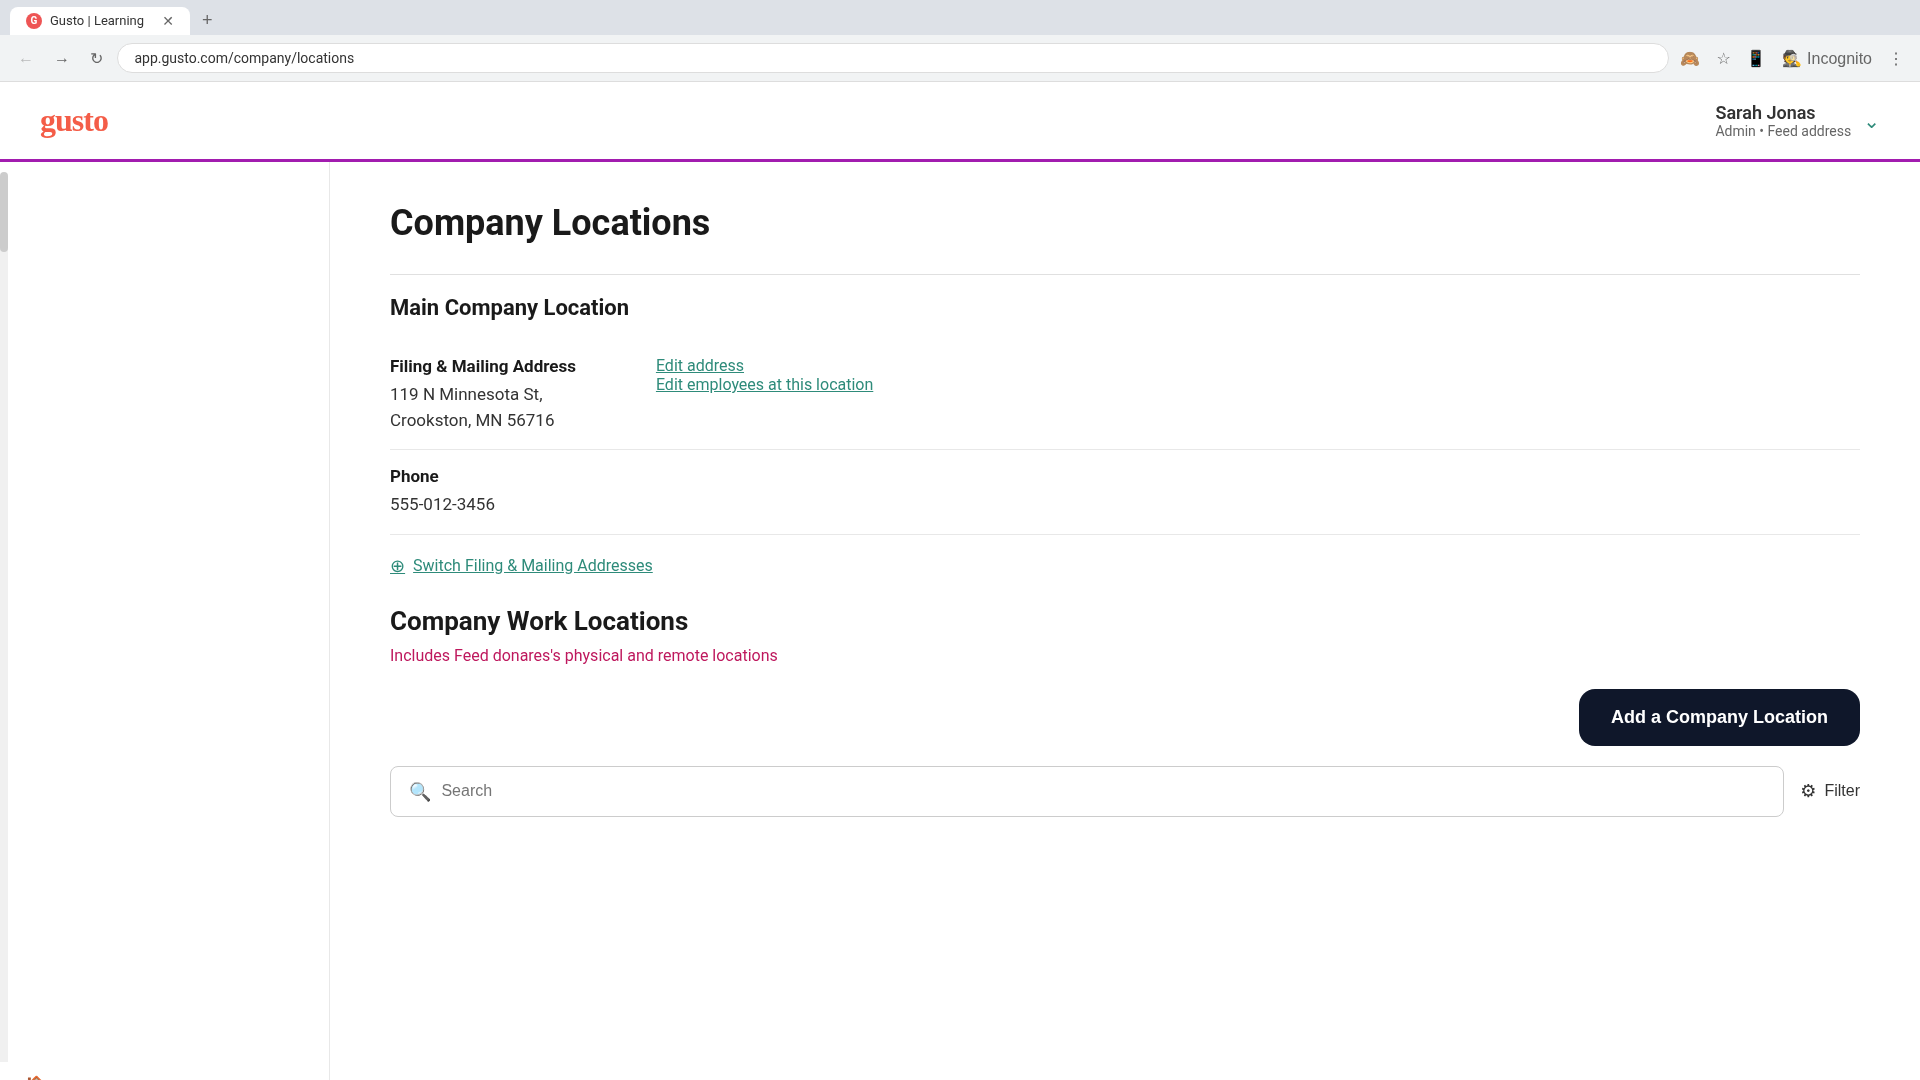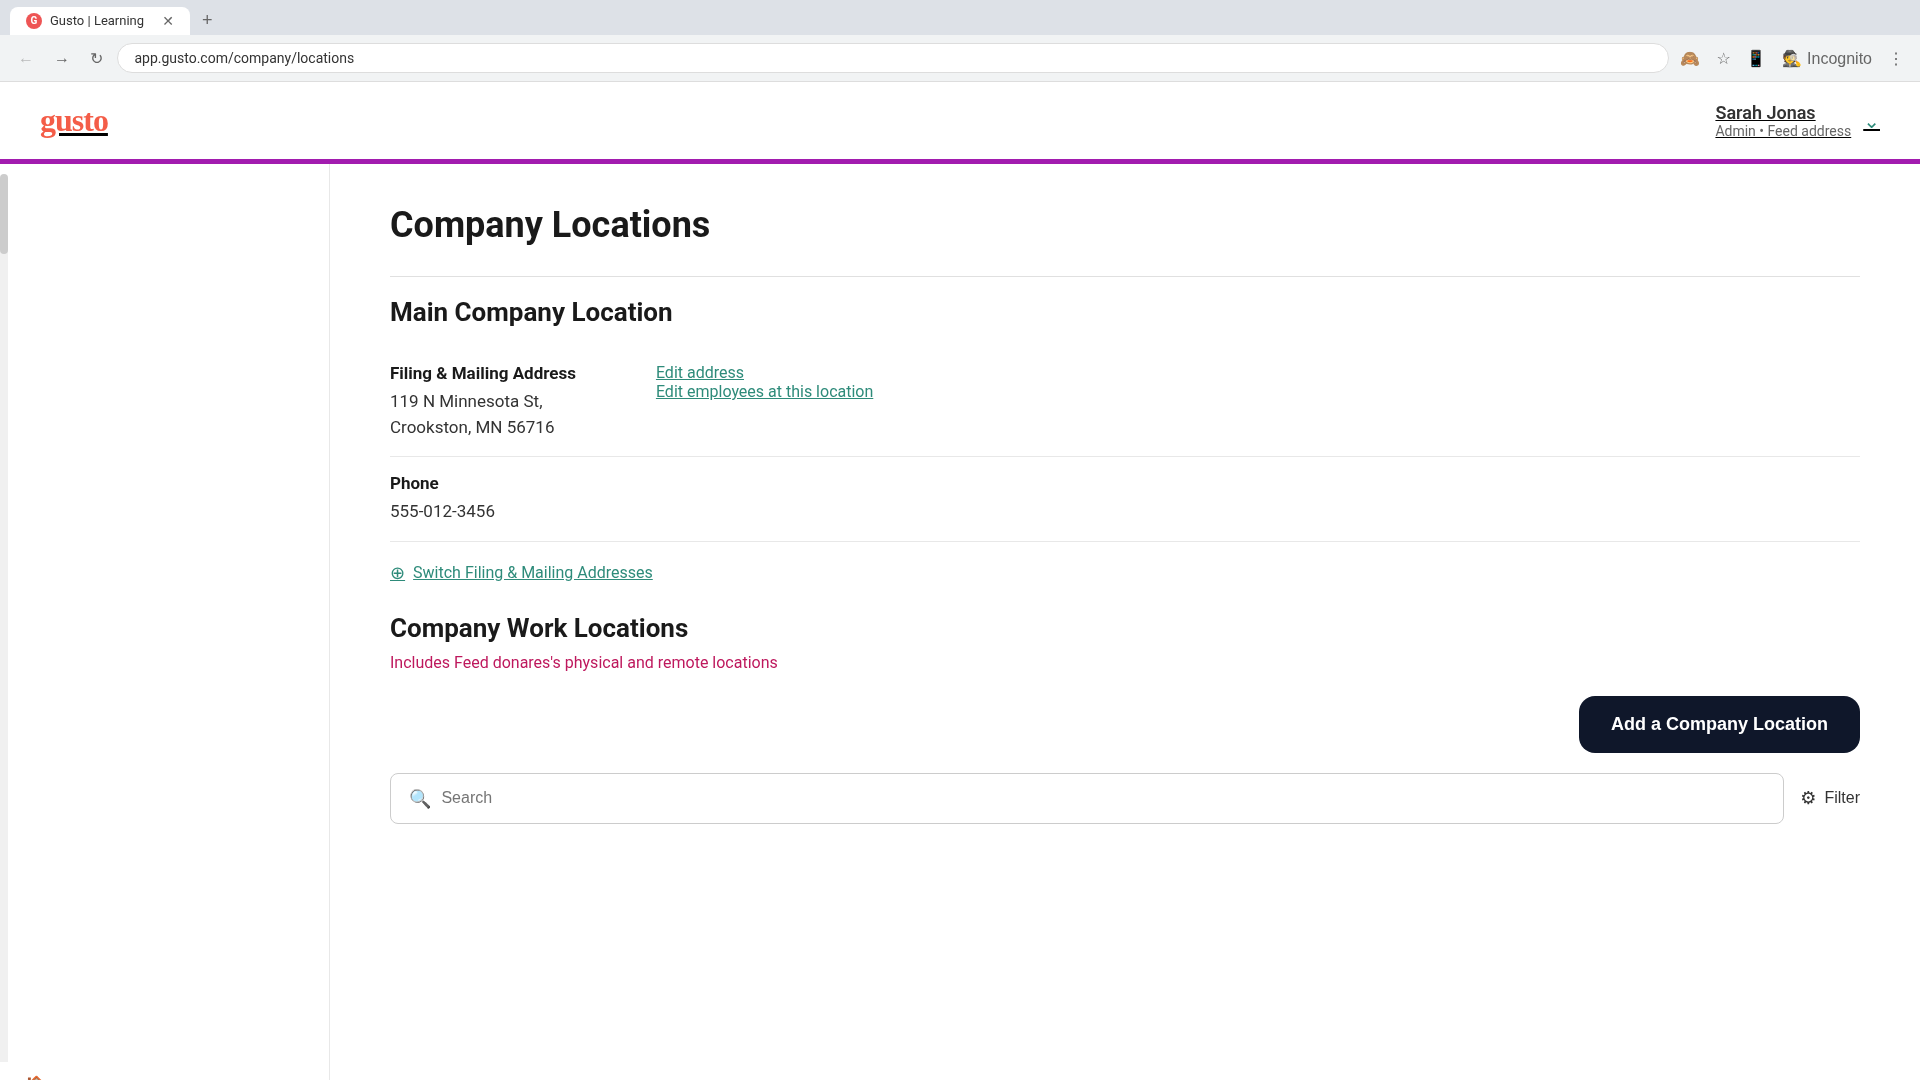--- a/index.html
+++ b/index.html
@@ -16,21 +16,21 @@
     .tab-new { background: none; border: none; font-size: 18px; color: #666; cursor: pointer; padding: 4px 8px; }
     .nav-btn { background: none; border: none; font-size: 16px; color: #666; cursor: pointer; padding: 4px 6px; border-radius: 50%; }
     .nav-btn.disabled { opacity: 0.4; }
     .address-bar { flex: 1; background: #fff; border: 1px solid #ddd; border-radius: 20px; padding: 6px 16px; font-size: 14px; color: #333; display: flex; align-items: center; }
     .address-bar span { color: #333; font-size: 14px; }
     .browser-actions { display: flex; align-items: center; gap: 8px; }
     .browser-action-btn { background: none; border: none; color: #666; cursor: pointer; font-size: 16px; padding: 4px; }
 
     
     .page { display: flex; flex-direction: column; height: calc(1080px - 80px); }
-    .header { display: flex; align-items: center; justify-content: space-between; padding: 20px 40px; border-bottom: 5px solid #a21caf; background: #fff; text-decoration: underline; }
+    .header { display: flex; align-items: center; justify-content: space-between; padding: 20px 40px; border-bottom: 3px solid #a21caf; background: #fff; }
     .gusto-logo { font-size: 32px; font-weight: 700; color: #f45d48; font-family: Georgia, serif; letter-spacing: -1px; }
 
     .user-section { display: flex; align-items: center; gap: 8px; cursor: pointer; }
     .user-name { font-size: 18px; font-weight: 600; color: #333; }
     .user-role { font-size: 14px; color: #666; }
     .chevron-down { color: #2e8b7a; font-size: 20px; margin-left: 4px; }
 
     
     .main-layout { display: flex; flex: 1; overflow: hidden; }
 
@@ -41,21 +41,21 @@
 
     .nav-item { display: flex; align-items: center; gap: 14px; padding: 12px 24px; font-size: 17px; color: #444; cursor: pointer; text-decoration: none; }
     .nav-icon { font-size: 20px; color: #666; }
 
     
     .content { flex: 1; padding: 40px 60px; overflow-y: auto; background: #fff; }
     .page-title { font-size: 36px; font-weight: 700; color: #1a1a1a; margin-bottom: 30px; }
     
     .section-divider { border: none; border-top: 1px solid #e0e0e0; margin: 20px 0; }
 
-    .section-title { font-size: 26px; font-weight: 700; color: #1a1a1a; margin-bottom: 20px; }
+    .section-title { font-size: 22px; font-weight: 700; color: #1a1a1a; margin-bottom: 20px; }
 
     .info-row { display: flex; align-items: flex-start; gap: 80px; padding: 16px 0; border-bottom: 1px solid #e8e8e8; }
     .info-label { font-size: 17px; font-weight: 700; color: #1a1a1a; margin-bottom: 6px; }
     .info-value { font-size: 17px; color: #333; line-height: 1.5; }
     .info-actions { display: flex; flex-direction: column; gap: 0; }
     .action-link { color: #2e8b7a; font-size: 16px; text-decoration: underline; cursor: pointer; }
 
     .switch-link { display: flex; align-items: center; gap: 8px; color: #2e8b7a; font-size: 16px; text-decoration: underline; cursor: pointer; padding: 20px 0; }
     .plus-circle { color: #2e8b7a; font-size: 18px; }
 

